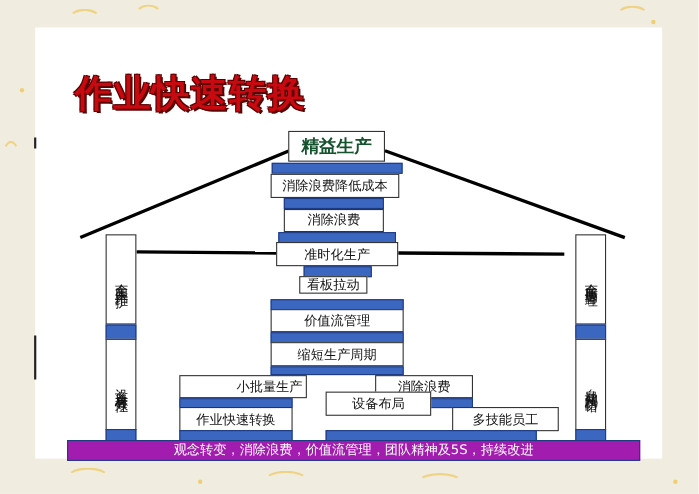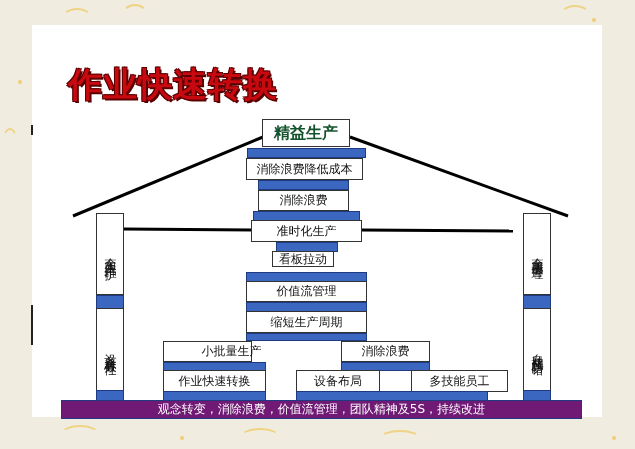--- a/index.html
+++ b/index.html
@@ -37,21 +37,21 @@
     font-size: 16px; font-weight: bold; color: #14532d;
   }
   .pillar {
     position: absolute; background: #fff; border: 1px solid #333;
     display: flex; flex-direction: column; align-items: center; justify-content: center;
     font-size: 12px; color: #111; line-height: 15px;
   }
   .pillar span { display: block; }
   .base {
     position: absolute; left: 61px; top: 400px; width: 521px; height: 19px;
-    background: #701a75; border: 1px solid #1e3a80;
+    background: #a21caf; border: 1px solid #1e3a80;
     display: flex; align-items: center; justify-content: center;
     font-size: 12px; color: #fff;
   }
   svg.roof { position: absolute; left: 0; top: 0; }
 </style>
 </head>
 <body>
 
 <div class="squiggle" style="left:62px;top:8px;width:30px;height:20px;"></div>
 <div class="squiggle" style="left:122px;top:4px;width:26px;height:22px;"></div>
@@ -105,24 +105,24 @@
 
 <div class="pillar" style="left:523px;top:213px;width:28px;height:82px;">
   <span style="writing-mode:vertical-rl;letter-spacing:2px;">全面质量管理</span>
 </div>
 <div class="bar" style="left:523px;top:295px;width:28px;height:14px;"></div>
 <div class="pillar" style="left:523px;top:308px;width:28px;height:83px;">
   <span style="writing-mode:vertical-rl;letter-spacing:2px;">自动化及防错</span>
 </div>
 <div class="bar" style="left:523px;top:390px;width:28px;height:11px;"></div>
 
-<div class="box" style="left:163px;top:341px;width:89px;height:21px;padding-left:48px;">小批量生产</div>
+<div class="box" style="left:163px;top:341px;width:116px;height:21px;padding-left:48px;">小批量生产</div>
 <div class="bar" style="left:163px;top:362px;width:103px;height:9px;"></div>
 <div class="box" style="left:163px;top:370px;width:103px;height:22px;">作业快速转换</div>
 <div class="bar" style="left:163px;top:391px;width:103px;height:10px;"></div>
 
 <div class="box" style="left:341px;top:341px;width:89px;height:21px;">消除浪费</div>
 <div class="bar" style="left:341px;top:362px;width:89px;height:9px;"></div>
-<div class="box" style="left:296px;top:370px;width:84px;height:22px;">设备布局</div>
+<div class="box" style="left:296px;top:356px;width:96px;height:22px;">设备布局</div>
 <div class="box" style="left:391px;top:370px;width:97px;height:22px;margin-left:20px;">多技能员工</div>
 <div class="bar" style="left:296px;top:391px;width:192px;height:10px;"></div>
 
 <div class="base">观念转变，消除浪费，价值流管理，团队精神及5S，持续改进</div>
 
 </body></html>

